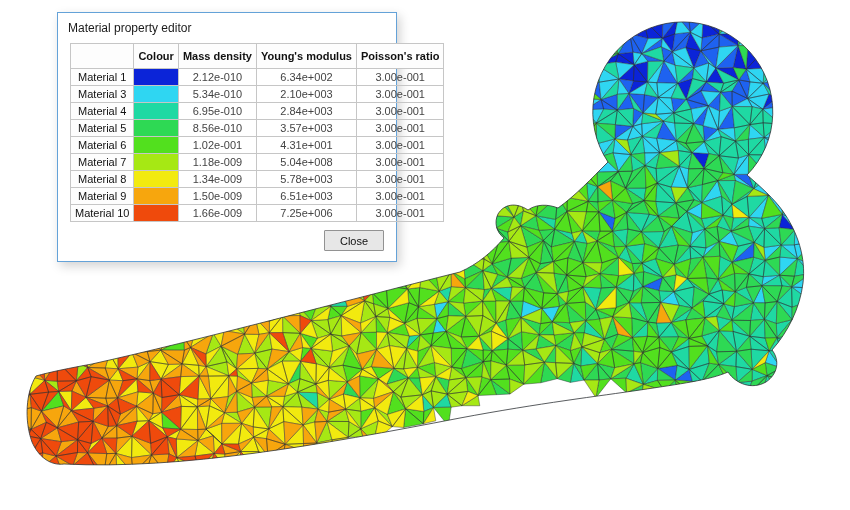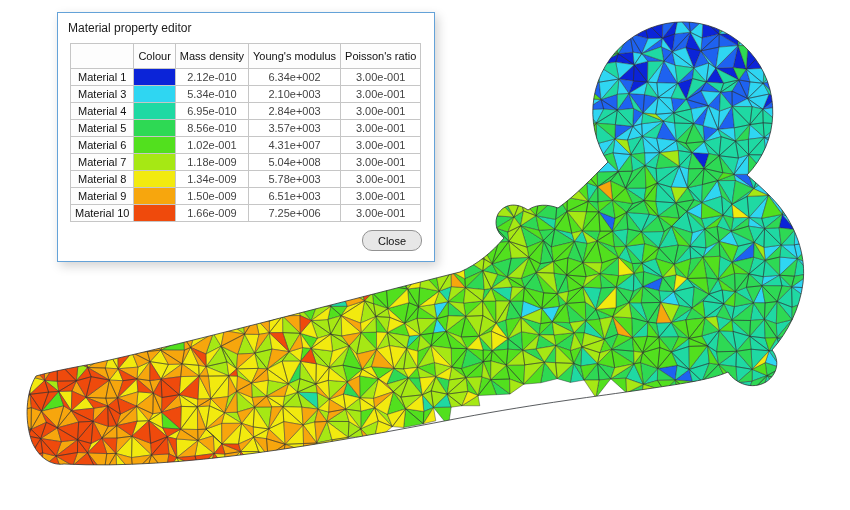--- a/index.html
+++ b/index.html
@@ -3,40 +3,40 @@
 <meta charset="utf-8">
 <style>
   *{box-sizing:border-box;margin:0;padding:0}
   html,body{width:850px;height:510px;background:#ffffff;overflow:hidden}
   body{font-family:"Liberation Sans",sans-serif;position:relative}
   .stage{position:absolute;inset:0}
   svg.viewport{position:absolute;left:0;top:0;display:block}
 
   
   .dialog{
-    position:absolute;left:57px;top:12px;width:378px;
+    position:absolute;left:57px;top:12px;width:340px;
     background:#ffffff;border:1px solid #64a2d8;
     box-shadow:3px 4px 10px rgba(0,0,0,.18);
   }
   .dialog-title{font-size:12px;color:#1a1a1a;padding:8px 10px 6px}
   .dialog-body{padding:2px 12px 10px}
   table{border-collapse:collapse;font-size:11px;color:#333}
   th,td{border:1px solid #c6c6c6;height:17px;padding:1px 4px;font-weight:normal;white-space:nowrap}
-  thead th{font-weight:normal;height:25px;color:#111;background:#fdfdfd}
+  thead th{font-weight:bold;height:25px;color:#111;background:#fdfdfd}
   th.rowhdr{font-weight:normal;width:62px;text-align:center;color:#111;background:#fdfdfd}
   col.c-colour{width:40px}
   col.c-mass{width:62px}
   col.c-young{width:82px}
   col.c-poisson{width:74px}
   td.swatchcell{padding:0}
   td.val{text-align:center;color:#444}
   .dialog-footer{display:flex;justify-content:flex-end;padding:8px 0 0}
   .close-btn{
     font-family:inherit;font-size:11px;width:60px;height:21px;
-    background:#e7e7e7;border:1px solid #929292;border-radius:10px;color:#111;
+    background:#e7e7e7;border:1px solid #929292;border-radius:1px;color:#111;
   }
 </style>
 </head>
 <body>
 
 <div class="stage">
 
   <svg class="viewport" width="850" height="510" viewBox="0 0 850 510">
     <defs>
       <path id="bone-shape" d="M 36 376
@@ -123,21 +123,21 @@
               <th class="rowhdr">Material 5</th>
               <td class="swatchcell" style="background: rgb(46, 217, 84);"></td>
               <td class="val">8.56e-010</td>
               <td class="val">3.57e+003</td>
               <td class="val">3.00e-001</td>
             </tr>
             <tr>
               <th class="rowhdr">Material 6</th>
               <td class="swatchcell" style="background: rgb(82, 224, 30);"></td>
               <td class="val">1.02e-001</td>
-              <td class="val">4.31e+007</td>
+              <td class="val">4.31e+001</td>
               <td class="val">3.00e-001</td>
             </tr>
             <tr>
               <th class="rowhdr">Material 7</th>
               <td class="swatchcell" style="background: rgb(166, 232, 20);"></td>
               <td class="val">1.18e-009</td>
               <td class="val">5.04e+008</td>
               <td class="val">3.00e-001</td>
             </tr>
             <tr>

